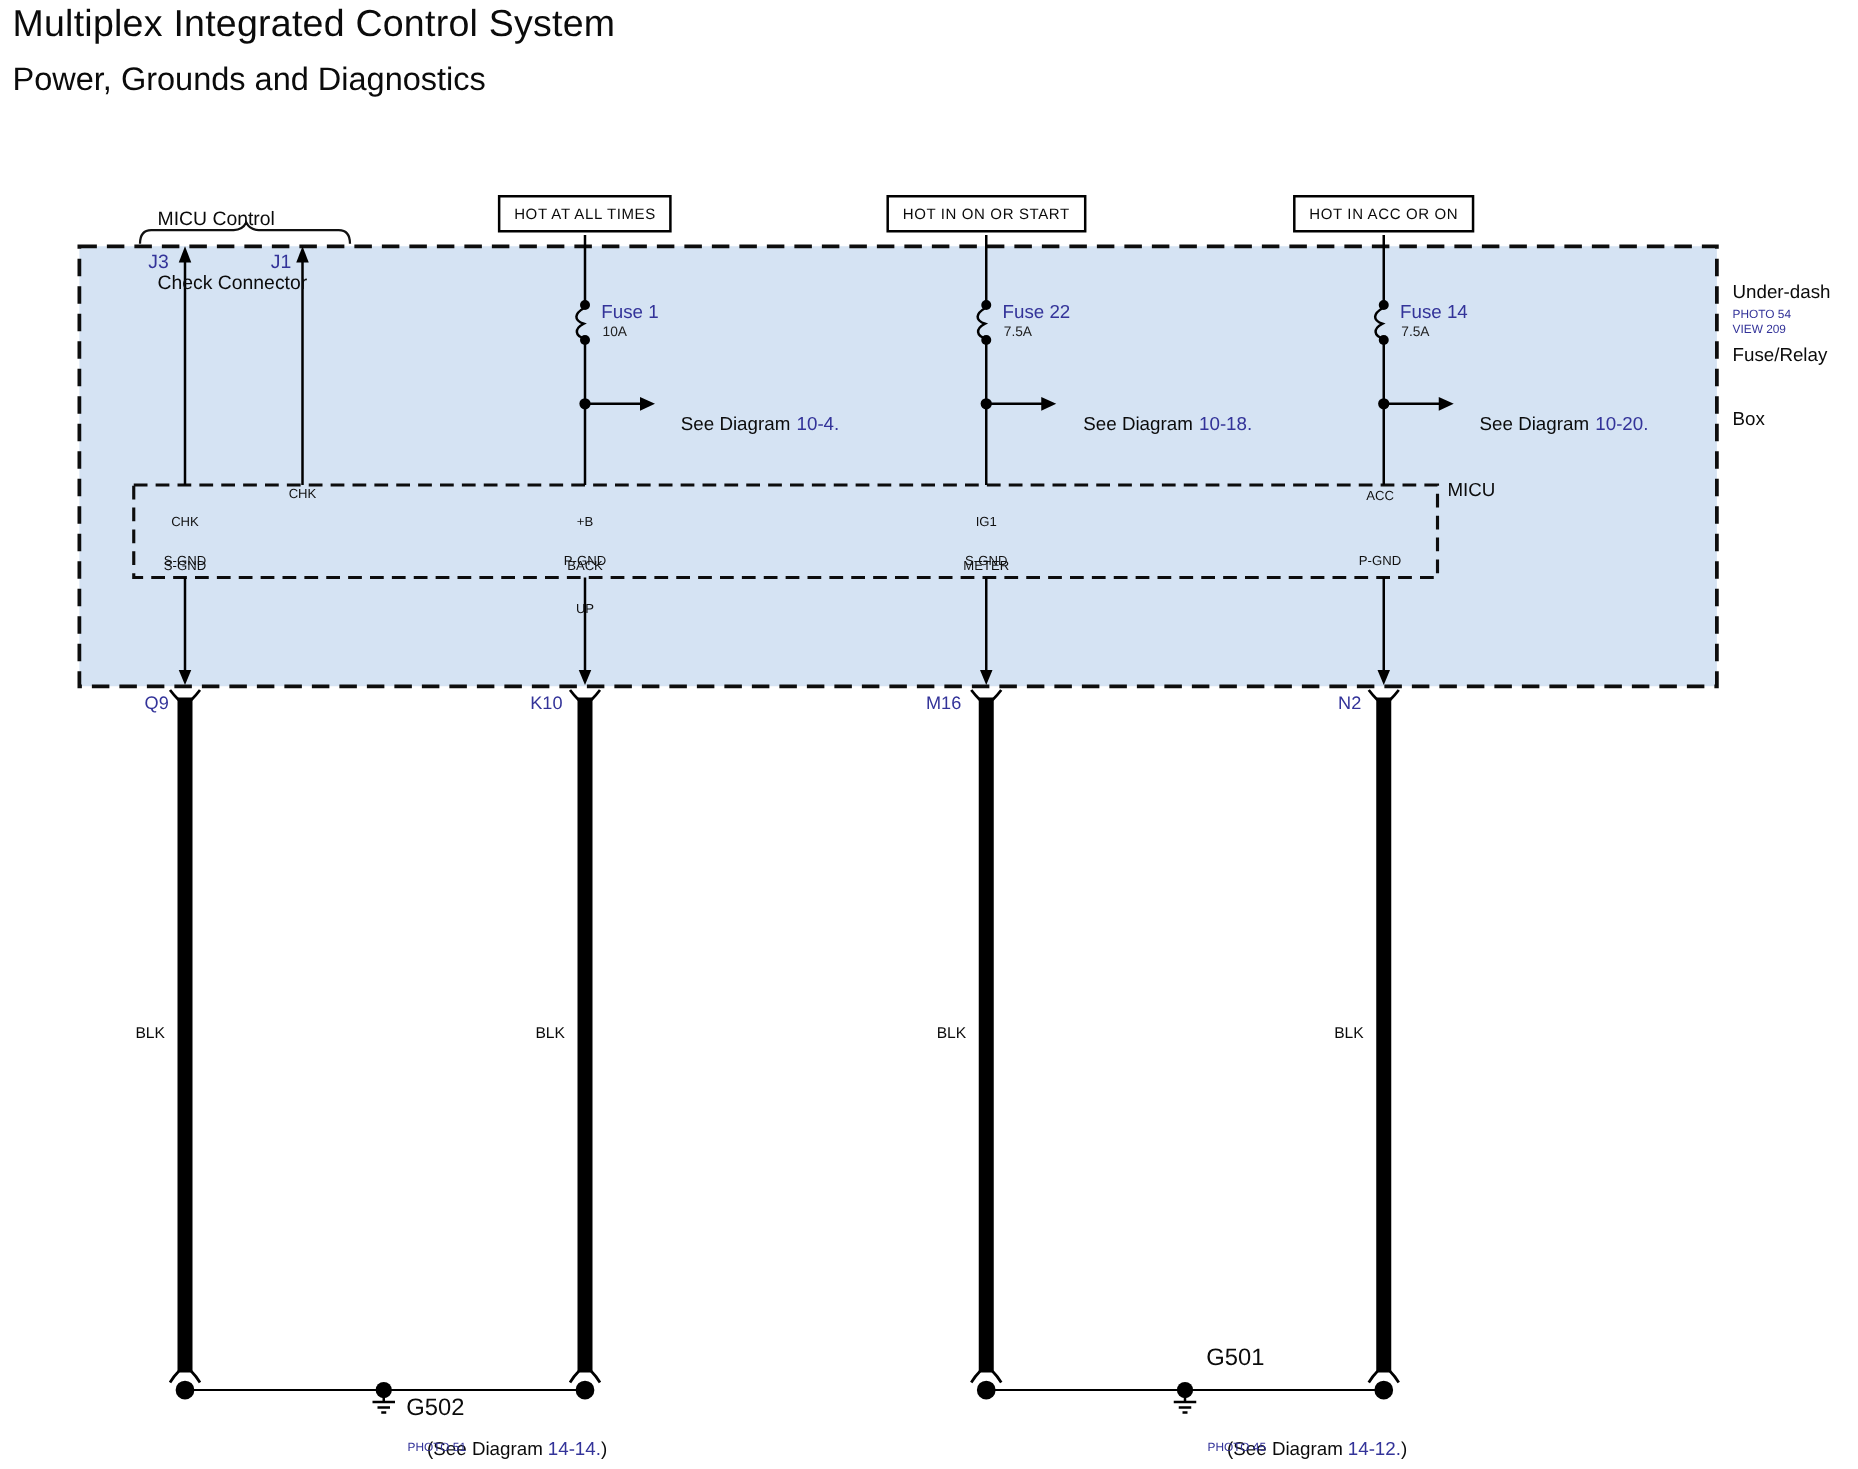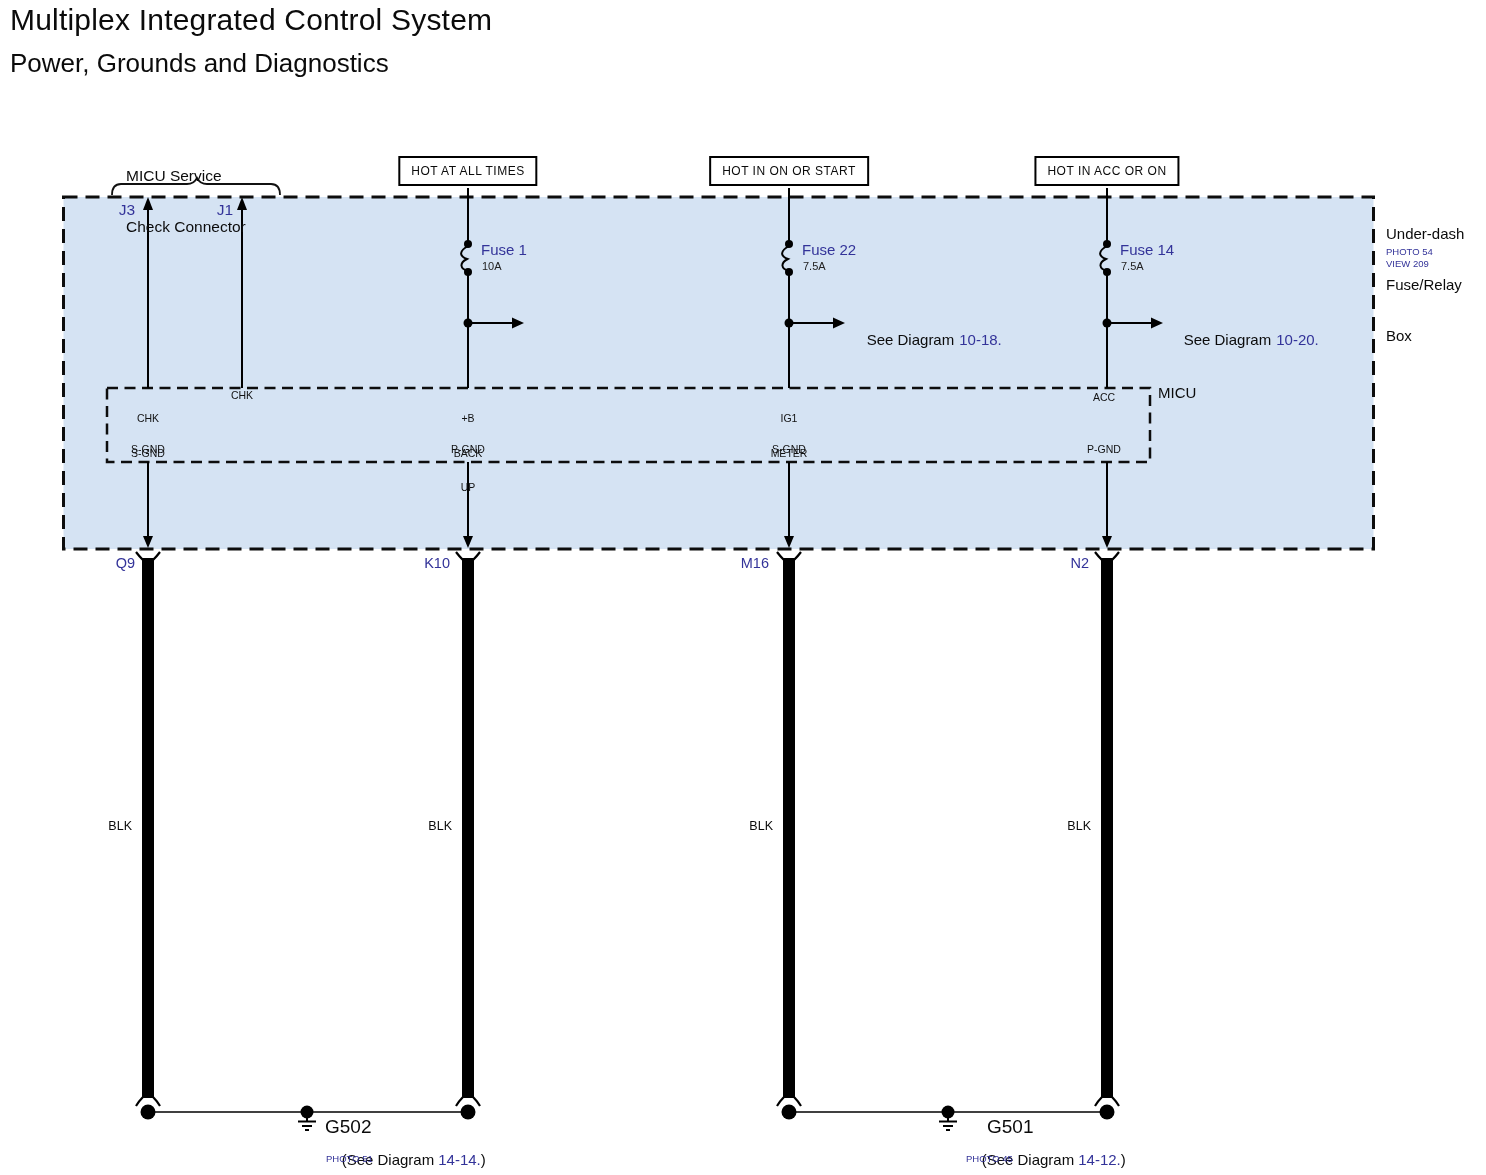--- a/index.html
+++ b/index.html
@@ -146,21 +146,21 @@
       <line x1="939" y1="1121.5" x2="957" y2="1121.5" stroke="#000" stroke-width="2"></line>
       <line x1="943" y1="1126" x2="953" y2="1126" stroke="#000" stroke-width="2"></line>
       <line x1="946" y1="1130" x2="950" y2="1130" stroke="#000" stroke-width="2"></line>
     </g>
   </svg>
 
   <div class="lbl subtitle" style="left:10px;top:49px;">Power, Grounds and Diagnostics</div>
   <div class="lbl title" style="left:10px;top:3px;">Multiplex Integrated Control System</div>
 
   <div class="lbl svc" style="left:126px;top:133px;">
-    <div>MICU Service</div>
+    <div>MICU Control</div>
     <div>Check Connector</div>
   </div>
 
   <div class="hotbox" style="left:468px;top:156px;">HOT AT ALL TIMES</div>
   <div class="hotbox" style="left:789px;top:156px;">HOT IN ON OR START</div>
   <div class="hotbox" style="left:1107px;top:156px;">HOT IN ACC OR ON</div>
 
   <div class="lbl udash" style="left:1386px;top:191px;">
     <div>Under-dash</div>
     <div>Fuse/Relay</div>
@@ -172,20 +172,23 @@
   <div class="lbl blue right" style="right:1351px;top:201px;font-size:15.5px;">J3</div>
   <div class="lbl blue right" style="right:1253px;top:201px;font-size:15.5px;">J1</div>
 
   <div class="lbl blue fusename" style="left:481px;top:241px;">Fuse 1</div>
   <div class="lbl amp" style="left:482px;top:260px;">10A</div>
   <div class="lbl blue fusename" style="left:802px;top:241px;">Fuse 22</div>
   <div class="lbl amp" style="left:803px;top:260px;">7.5A</div>
   <div class="lbl blue fusename" style="left:1120px;top:241px;text-align:center;">Fuse 14</div>
   <div class="lbl amp" style="left:1121px;top:260px;">7.5A</div>
 
+  <div class="lbl see" style="left:528px;top:314px;">
+    <span>See Diagram</span><span class="blue ref">10-4.</span>
+  </div>
   <div class="lbl see" style="left:850px;top:314px;">
     <span>See Diagram</span><span class="blue ref">10-18.</span>
   </div>
   <div class="lbl see" style="left:1167px;top:314px;">
     <span>See Diagram</span><span class="blue ref">10-20.</span>
   </div>
 
   <div class="lbl micu-t" style="left:1158px;top:384px;">MICU</div>
 
   <div class="lbl pin center" style="left:148px;top:390px;">
@@ -218,19 +221,19 @@
   <div class="lbl blk right" style="right:1034px;top:819px;">BLK</div>
   <div class="lbl blk right" style="right:713px;top:819px;">BLK</div>
   <div class="lbl blk right" style="right:395px;top:819px;">BLK</div>
 
   <div class="lbl gnd-name" style="left:325px;top:1116px;">G502</div>
   <div class="lbl gnd-see" style="left:325px;top:1134px;">
     <span>(See Diagram</span><span class="blue" style="margin-left:4px;">14-14.</span><span>)</span>
   </div>
   <div class="lbl small-blue blue" style="left:326px;top:1153px;">PHOTO 51</div>
 
-  <div class="lbl gnd-name" style="left:965px;top:1116px;margin-left:22px;">G501</div>
+  <div class="lbl gnd-name" style="left:965px;top:1076px;">G501</div>
   <div class="lbl gnd-see" style="left:965px;top:1134px;">
     <span>(See Diagram</span><span class="blue" style="margin-left:4px;">14-12.</span><span>)</span>
   </div>
   <div class="lbl small-blue blue" style="left:966px;top:1153px;">PHOTO 45</div>
 
 </div>
 
 </body></html>

